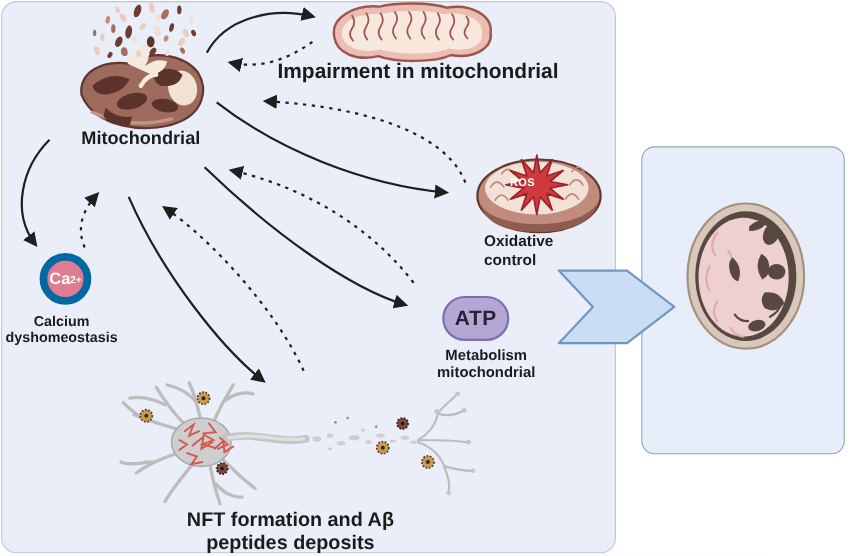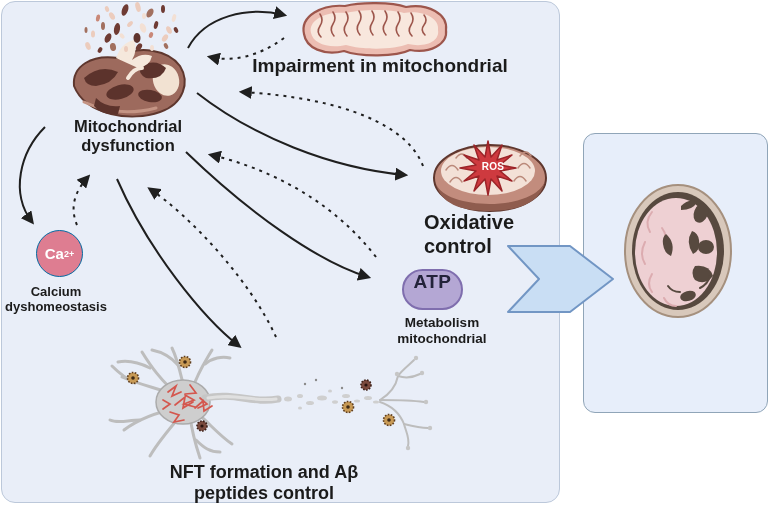--- a/index.html
+++ b/index.html
@@ -20,40 +20,40 @@
     box-sizing:border-box;
   }
   svg.layer{position:absolute;left:0;top:0;}
   .lbl{
     position:absolute;font-weight:700;color:#1b1b1b;text-align:center;
     transform:translateX(-50%);white-space:nowrap;line-height:1.18;
   }
   .lbl.left{transform:none;text-align:left;}
   .lbl-dysfunction{left:128px;top:117px;font-size:16.5px;}
   .lbl-impairment{left:380px;top:55px;font-size:19px;}
-  .lbl-oxidative{left:424px;top:211px;font-size:20px;}
+  .lbl-oxidative{left:440px;top:211px;font-size:14px;}
   .lbl-calcium{left:56px;top:284px;font-size:13px;}
   .lbl-metabolism{left:442px;top:315px;font-size:13.5px;}
   .lbl-nft{left:264px;top:462px;font-size:18px;}
   .lbl-alzheimers{left:677px;top:322px;font-size:17px;}
   .ca-circle{
     position:absolute;left:36px;top:230px;width:47px;height:47px;
-    background:#de7d91;border:1px solid #0369a1;border-radius:50%;
+    background:#de7d91;border:7px solid #0369a1;border-radius:50%;
     box-sizing:border-box;color:#ffffff;font-weight:700;font-size:15px;
     display:flex;align-items:center;justify-content:center;
   }
   .ca-circle sup{font-size:9px;line-height:0;}
   .atp-pill{
     position:absolute;left:402px;top:269px;width:61px;height:41px;
     background:#b4a7d4;border:2px solid #7f6eae;border-radius:21px;
     box-sizing:border-box;color:#23233a;font-weight:700;font-size:19px;
-    display:flex;justify-content:center;letter-spacing:0.5px;
+    display:flex;align-items:center;justify-content:center;letter-spacing:0.5px;
   }
   .ros-badge{
-    position:absolute;left:474px;top:161px;width:38px;text-align:center;
+    position:absolute;left:456px;top:161px;width:38px;text-align:center;
     color:#ffffff;font-weight:700;font-size:10px;letter-spacing:0.3px;
   }
 </style>
 </head>
 <body>
 
 <div id="stage">
 
   <div class="panel"></div>
   <div class="result-box"></div>
@@ -279,21 +279,20 @@
       </g>
       <g fill="none" stroke="#57493f" stroke-width="2" stroke-linecap="round">
         <path d="M700,288 q8,-4 10,-12"></path>
         <path d="M668,286 q4,6 12,6"></path>
       </g>
     </g>
   </svg>
 
   <div class="lbl lbl-dysfunction">
     <div>Mitochondrial</div>
-    <div>dysfunction</div>
   </div>
 
   <div class="lbl lbl-impairment">
     <div>Impairment in mitochondrial</div>
   </div>
 
   <div class="lbl left lbl-oxidative">
     <div>Oxidative</div>
     <div>control</div>
   </div>
@@ -312,17 +311,17 @@
   </div>
   <div class="lbl lbl-metabolism">
     <div>Metabolism</div>
     <div>mitochondrial</div>
   </div>
 
   <div class="ros-badge">ROS</div>
 
   <div class="lbl lbl-nft">
     <div>NFT formation and Aβ</div>
-    <div>peptides control</div>
+    <div>peptides deposits</div>
   </div>
 
 
 </div>
 
 </body></html>

